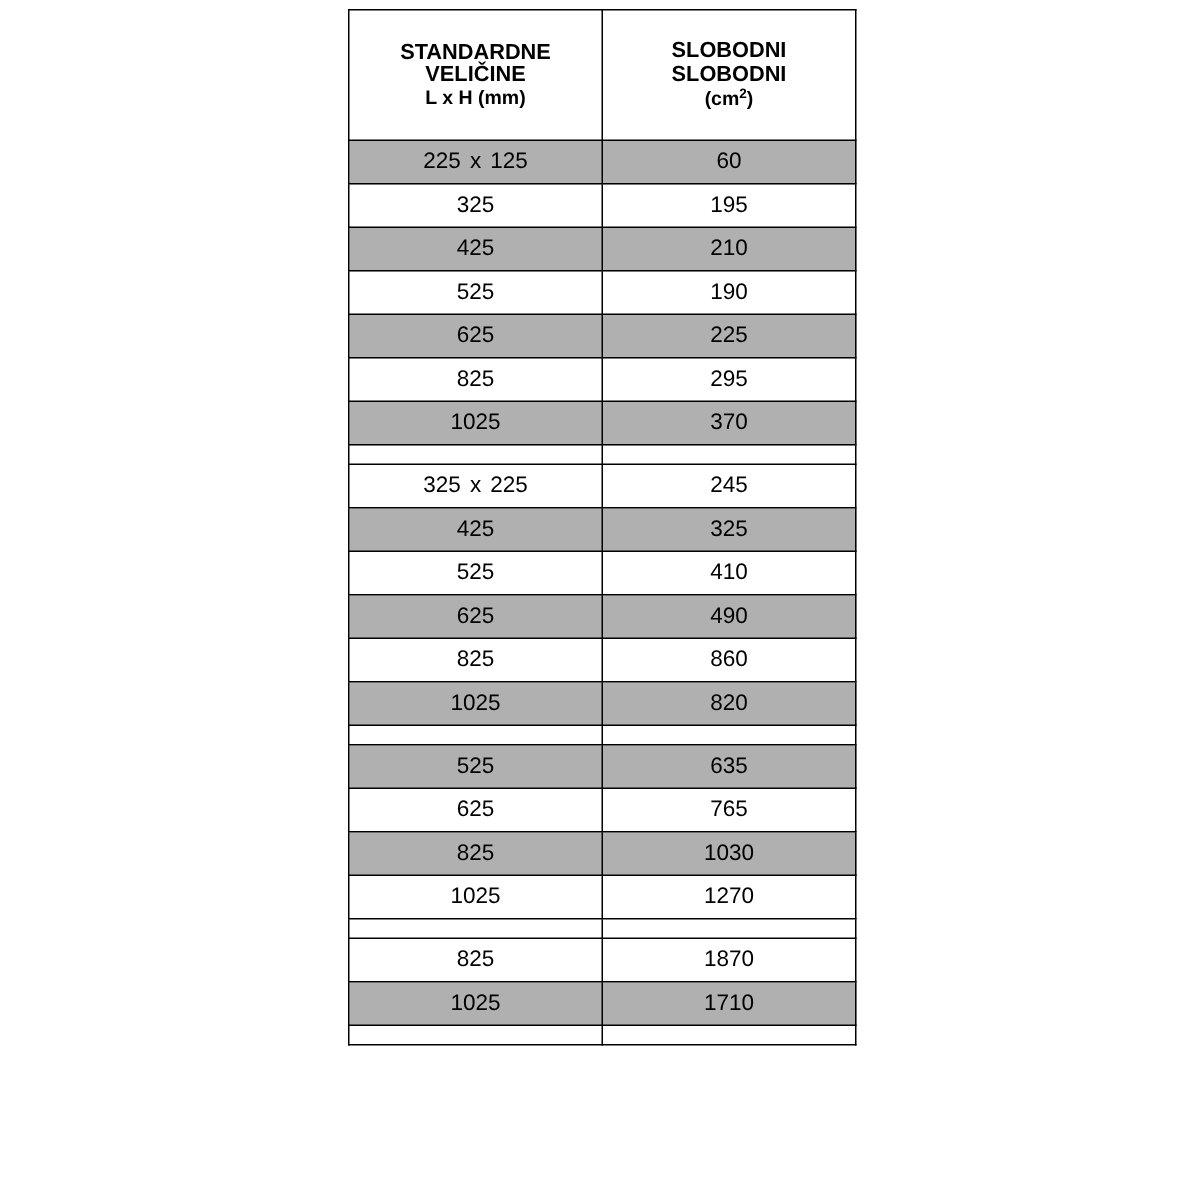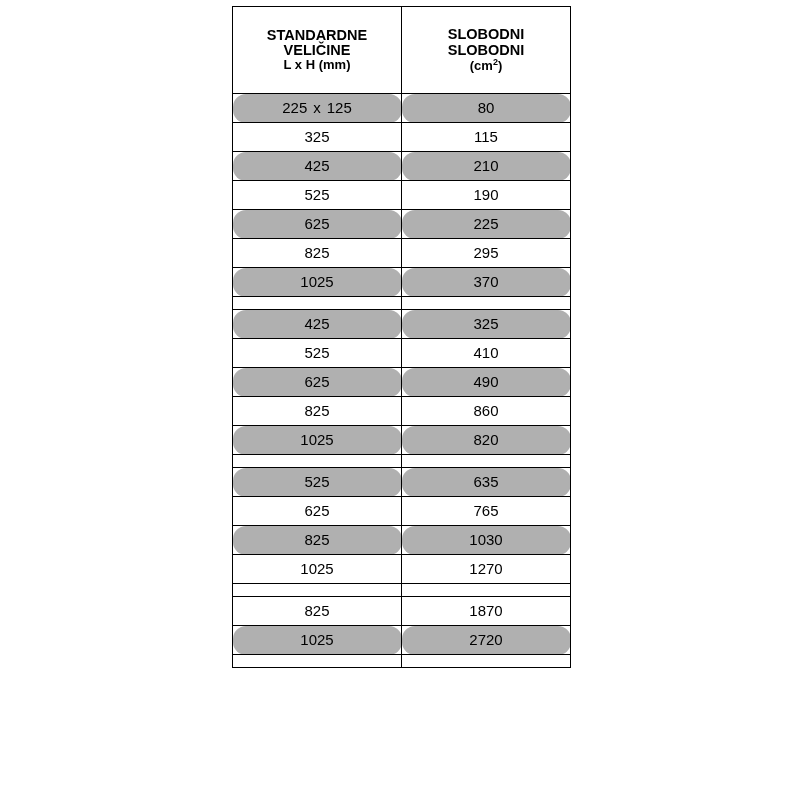--- a/index.html
+++ b/index.html
@@ -45,21 +45,21 @@
   table.spec th {
     font-weight: bold;
     font-size: 14.5px;
     height: 78px;
     padding: 4px 2px;
   }
   th .hl { display: block; }
   th .sub { font-size: 13px; }
   sup { font-size: 9px; vertical-align: super; }
 
-  tr.shaded td { background: #b0b0b0; border-radius: 13px; }
+  tr.shaded td { background: #b0b0b0; }
   tr.plain td { background: #ffffff; }
 
   
   tr.gap td {
     border-left: 1px solid #000000;
     border-right: 1px solid #000000;
     border-top: 1px solid #000000;
     border-bottom: 1px solid #000000;
     height: 12px;
     background: #ffffff;
@@ -86,25 +86,25 @@
           <th>
             <span class="hl">SLOBODNI</span>
             <span class="hl">SLOBODNI</span>
             <span class="hl sub"><span>(cm</span><sup>2</sup><span>)</span></span>
           </th>
         </tr>
       </thead>
       <tbody id="tbody">
           <tr class="shaded">
             <td><span>225</span><span class="x">x</span><span>125</span></td>
-            <td>80</td>
+            <td>60</td>
           </tr>
           <tr class="plain">
             <td><span>325</span></td>
-            <td>115</td>
+            <td>195</td>
           </tr>
           <tr class="shaded">
             <td><span>425</span></td>
             <td>210</td>
           </tr>
           <tr class="plain">
             <td><span>525</span></td>
             <td>190</td>
           </tr>
           <tr class="shaded">
@@ -115,20 +115,24 @@
             <td><span>825</span></td>
             <td>295</td>
           </tr>
           <tr class="shaded">
             <td><span>1025</span></td>
             <td>370</td>
           </tr>
           <tr class="gap">
             <td></td>
             <td></td>
+          </tr>
+          <tr class="plain">
+            <td><span>325</span><span class="x">x</span><span>225</span></td>
+            <td>245</td>
           </tr>
           <tr class="shaded">
             <td><span>425</span></td>
             <td>325</td>
           </tr>
           <tr class="plain">
             <td><span>525</span></td>
             <td>410</td>
           </tr>
           <tr class="shaded">
@@ -166,21 +170,21 @@
           <tr class="gap">
             <td></td>
             <td></td>
           </tr>
           <tr class="plain">
             <td><span>825</span></td>
             <td>1870</td>
           </tr>
           <tr class="shaded">
             <td><span>1025</span></td>
-            <td>2720</td>
+            <td>1710</td>
           </tr>
           <tr class="gap">
             <td></td>
             <td></td>
           </tr>
         </tbody>
     </table>
   </div>
 </div>
 

